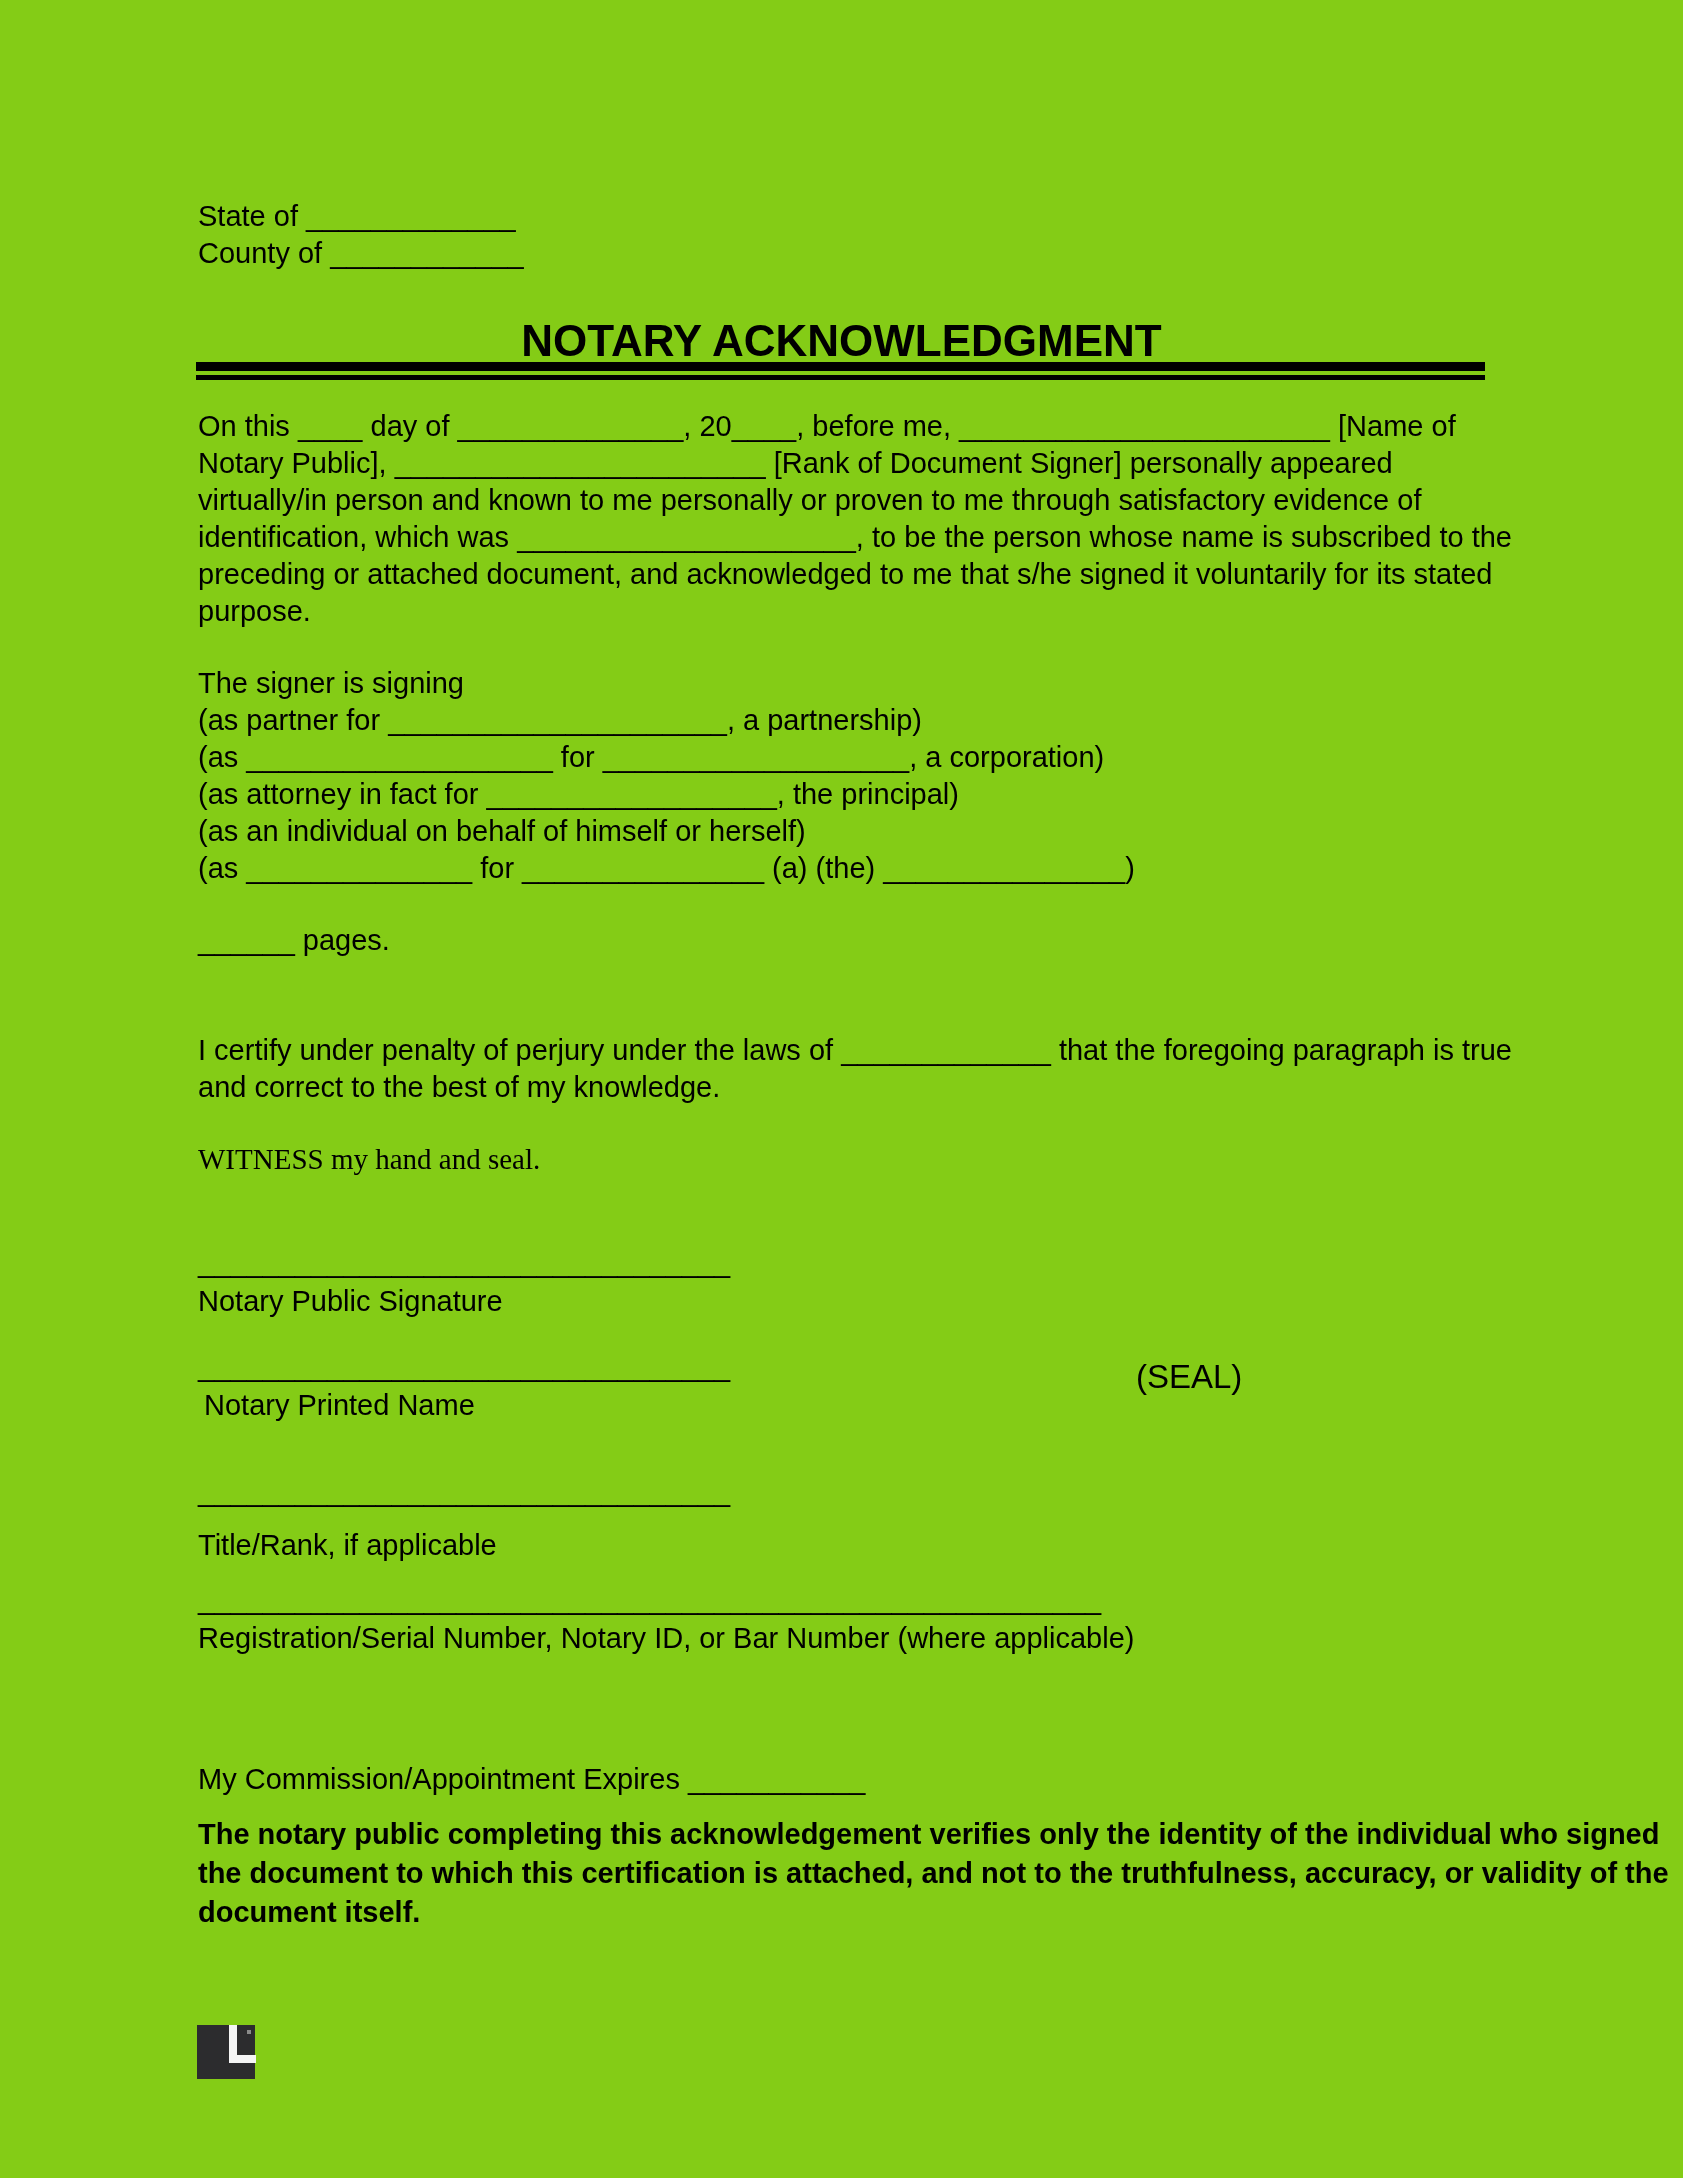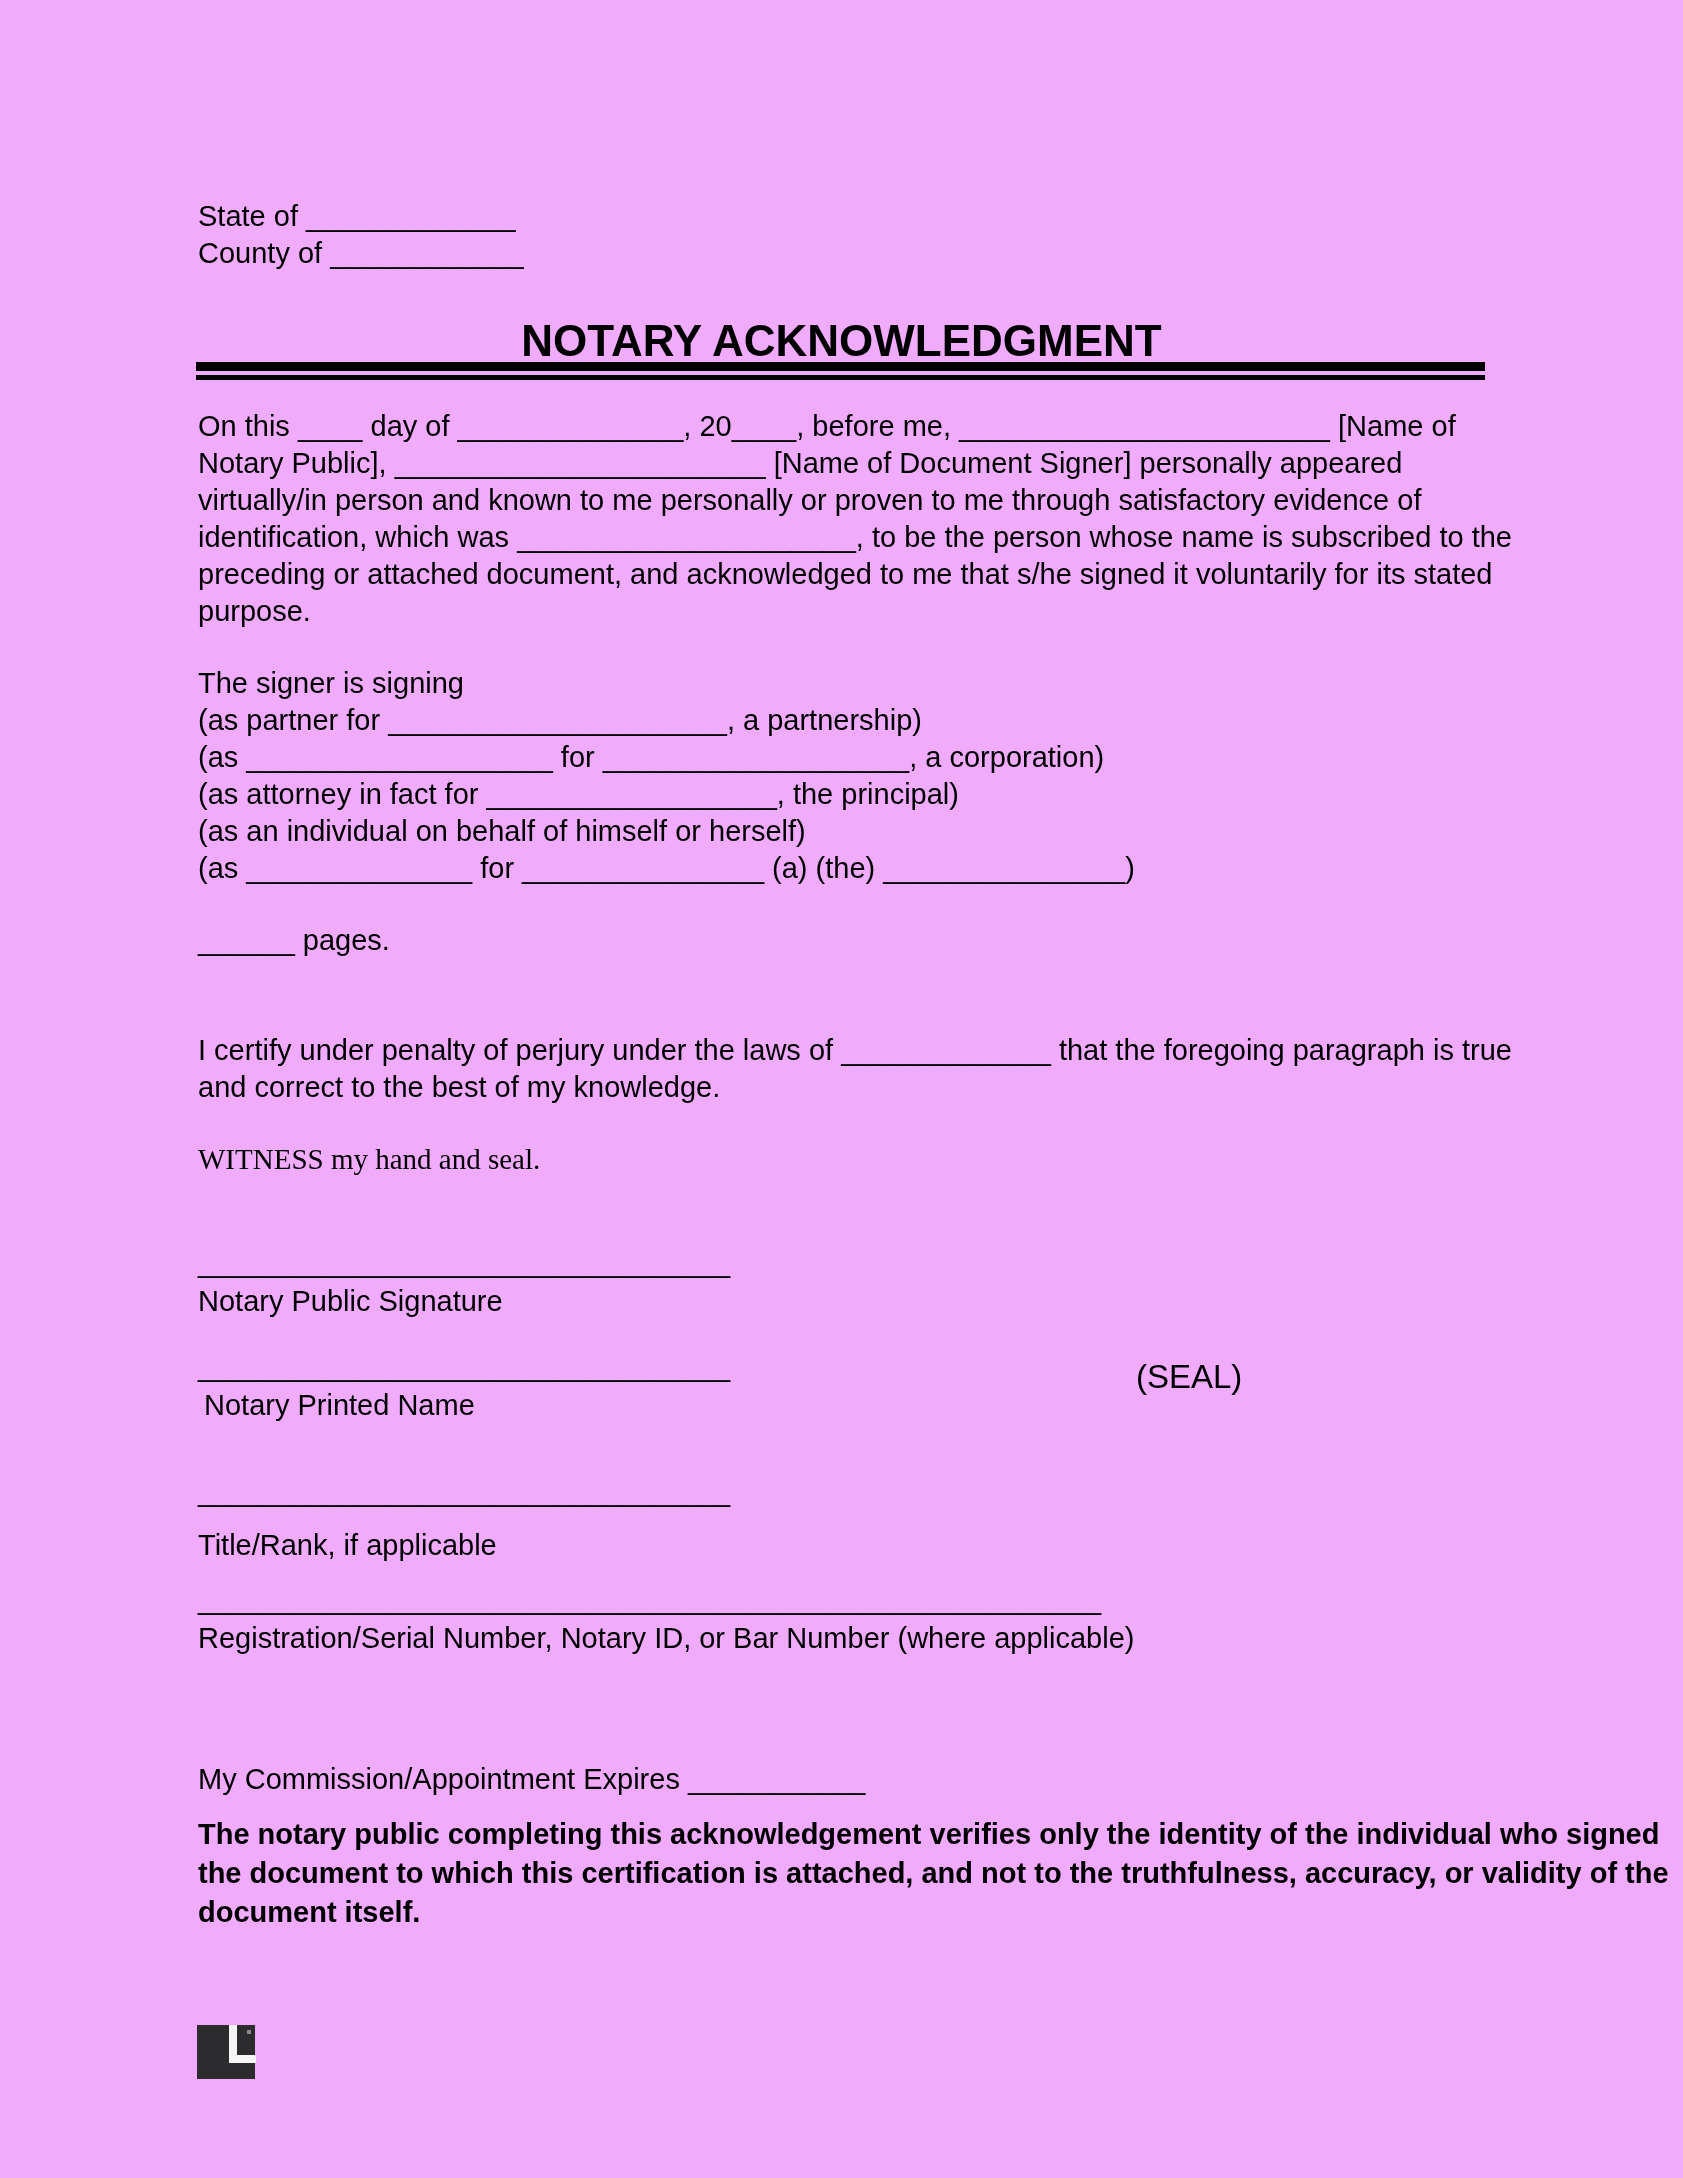--- a/index.html
+++ b/index.html
@@ -4,21 +4,21 @@
 <style>
   html, body {
     margin: 0;
     padding: 0;
     background: #ffffff;
   }
   .page {
     position: relative;
     width: 1683px;
     height: 2178px;
-    background: #f0abfc;
+    background: #84cc16;
     font-family: "Liberation Sans", "DejaVu Sans", sans-serif;
     color: #000000;
     overflow: hidden;
   }
   .block {
     position: absolute;
     left: 198px;
     width: 1287px;
   }
   .line {
@@ -108,21 +108,21 @@
     <div class="line">State of _____________</div>
     <div class="line">County of ____________</div>
   </div>
 
   <div class="doc-title">NOTARY ACKNOWLEDGMENT</div>
   <div class="rule-thick"></div>
   <div class="rule-thin"></div>
 
   <div class="block" style="top:408px;">
     <div class="line">On this ____ day of ______________, 20____, before me, _______________________ [Name of</div>
-    <div class="line">Notary Public], _______________________ [Name of Document Signer] personally appeared</div>
+    <div class="line">Notary Public], _______________________ [Rank of Document Signer] personally appeared</div>
     <div class="line">virtually/in person and known to me personally or proven to me through satisfactory evidence of</div>
     <div class="line">identification, which was _____________________, to be the person whose name is subscribed to the</div>
     <div class="line">preceding or attached document, and acknowledged to me that s/he signed it voluntarily for its stated</div>
     <div class="line">purpose.</div>
   </div>
 
   <div class="block" style="top:665px;">
     <div class="line">The signer is signing</div>
     <div class="line">(as partner for _____________________, a partnership)</div>
     <div class="line">(as ___________________ for ___________________, a corporation)</div>

